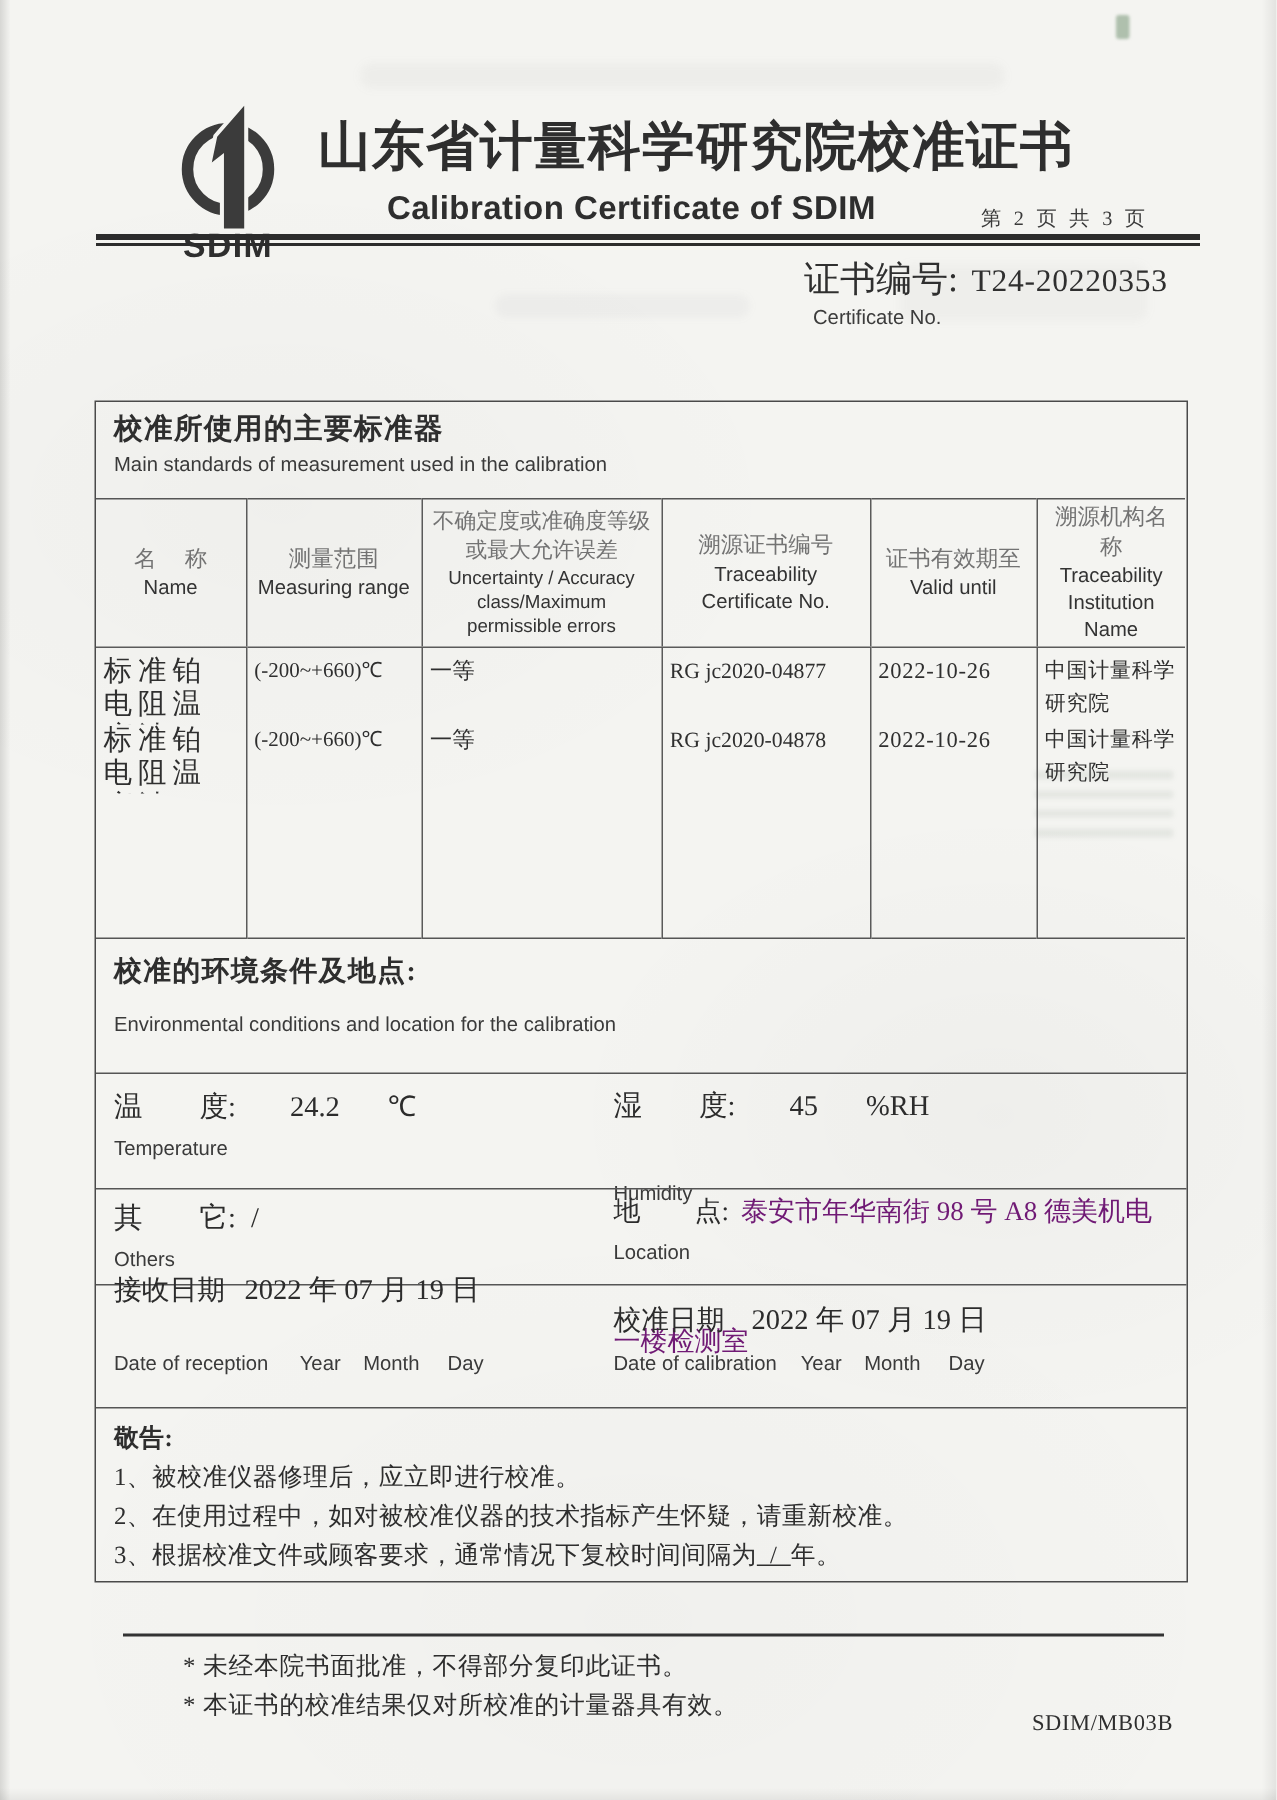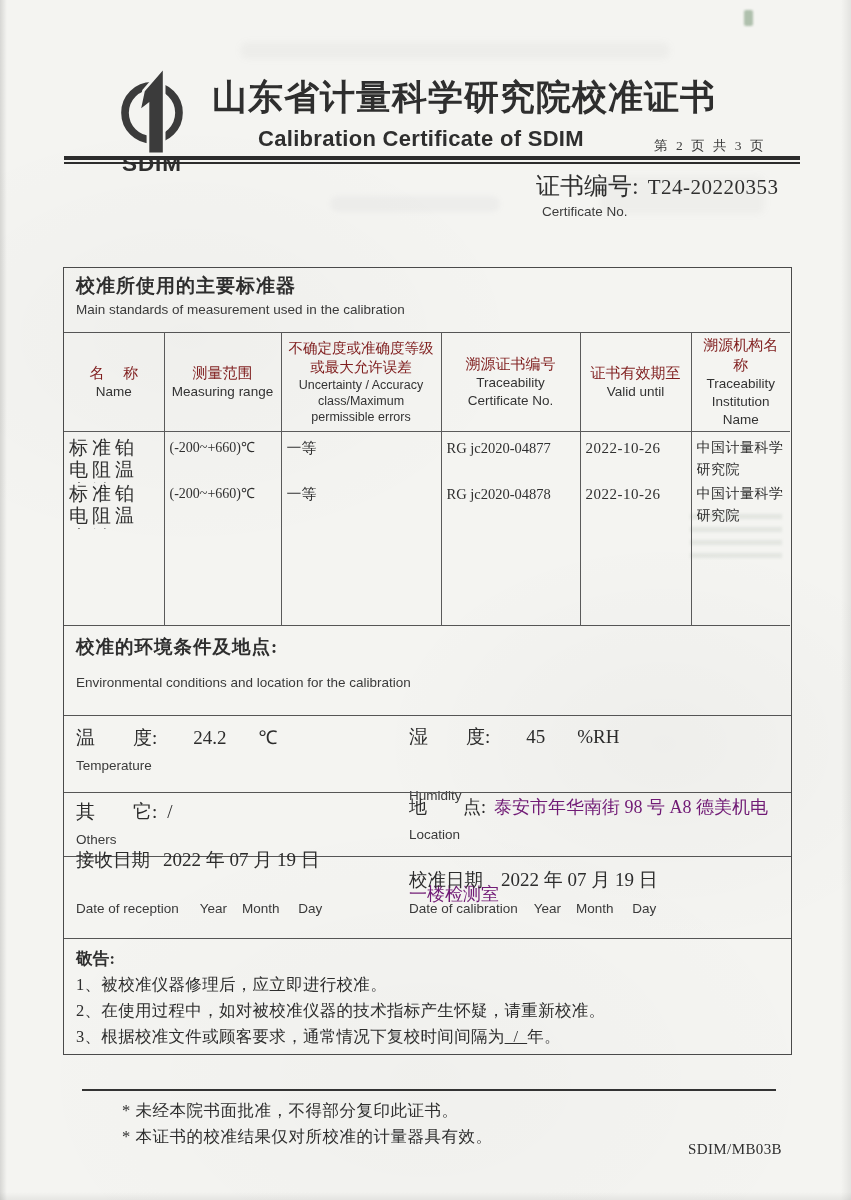--- a/index.html
+++ b/index.html
@@ -50,21 +50,21 @@
   .sec-title-en{font-size:13.5px;color:#3a3a3a;}
   .hline{left:0;right:0;border-top:1.3px solid #555;height:0;}
 
   
   table.std{position:absolute;left:0;top:64px;width:726px;border-collapse:collapse;table-layout:fixed;
     border-top:1.3px solid #555;border-bottom:1.3px solid #555;}
   table.std th, table.std td{border-left:1.2px solid #5a5a5a;vertical-align:middle;padding:2px 5px;}
   table.std th:first-child, table.std td:first-child{border-left:none;}
   table.std thead th{height:87px;border-bottom:1.2px solid #5a5a5a;font-weight:400;text-align:center;}
   table.std tbody td{height:186px;vertical-align:top;padding-top:5px;text-align:left;}
-  .hdr-zh{display:block;font-size:15px;color:#7f1d1d;line-height:20px;}
+  .hdr-zh{display:block;font-size:15px;color:#737373;line-height:20px;}
   .hdr-en{display:block;font-family:"Liberation Sans",sans-serif;font-size:13.5px;color:#333;line-height:18px;}
   th.c2 .hdr-zh{font-size:14.5px;line-height:19px;}
   th.c2 .hdr-en{font-size:12.5px;line-height:16px;}
   .std-entry{height:46px;line-height:22px;font-size:15px;color:#2f2f2f;overflow:hidden;}
   td.c0 .std-entry{letter-spacing:4px;font-size:19px;}
   td.c1 .std-entry{font-size:14px;letter-spacing:0;}
   td.c3 .std-entry{font-size:14.5px;}
   td.c4 .std-entry{font-size:15px;letter-spacing:.5px;}
   td.c5 .std-entry{font-size:14px;letter-spacing:.5px;}
 

